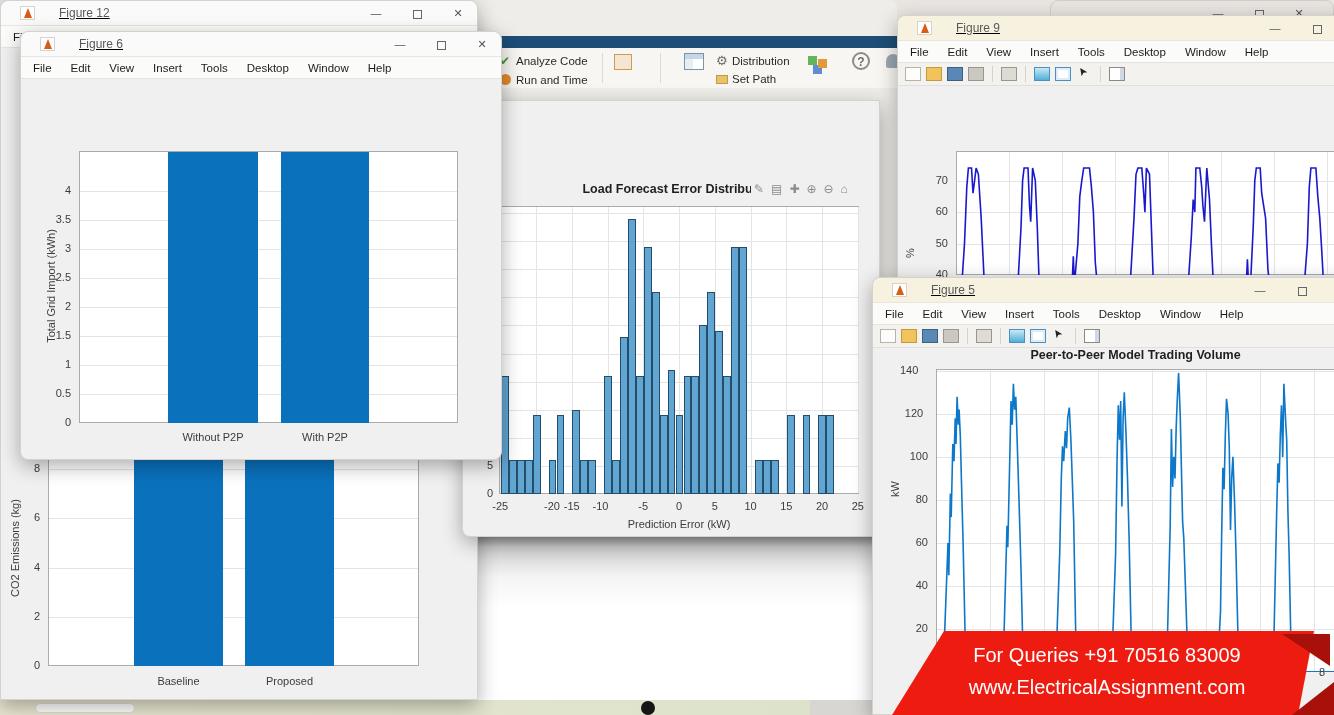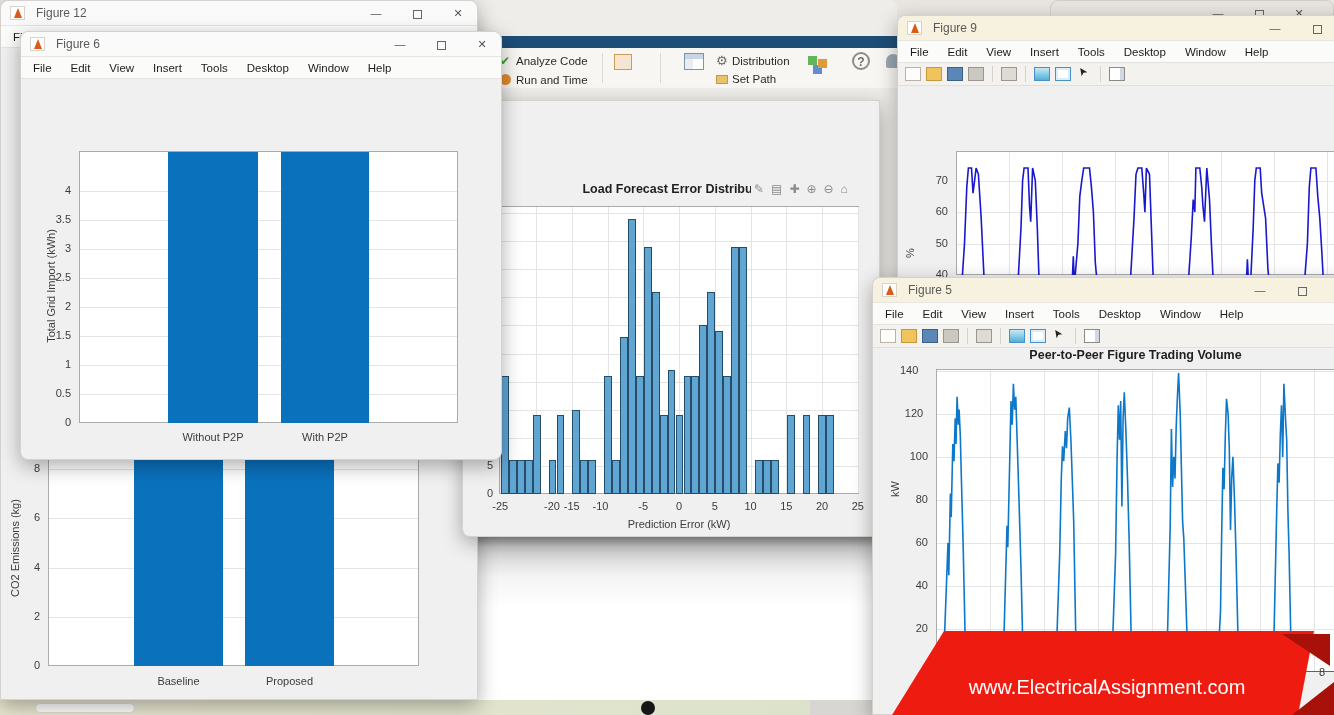--- a/index.html
+++ b/index.html
@@ -1,21 +1,21 @@
 <!DOCTYPE html>
 <html><head>
 <meta charset="utf-8">
 <style>
   html,body{margin:0;padding:0;}
   body{font-family:"Liberation Sans","DejaVu Sans",sans-serif;}
   #stage{position:relative;width:1334px;height:715px;overflow:hidden;background:#e9e6e2;}
   #stage *{box-sizing:border-box;}
   .abs{position:absolute;}
   .win{position:absolute;background:#f0f0f0;box-shadow:0 6px 20px rgba(0,0,0,.32);border:1px solid #d5d2cd;}
-  .titlebar{position:relative;height:25px;display:flex;align-items:center;gap:11px;padding:0 9px;background:#fbfafa;border-bottom:1px solid #e8e6e2;border-radius:8px 8px 0 0;}
+  .titlebar{position:relative;height:25px;display:flex;align-items:center;gap:24px;padding:0 19px;background:#fbfafa;border-bottom:1px solid #e8e6e2;border-radius:8px 8px 0 0;text-decoration:underline;}
   .titlebar.cream{background:#f7f1df;}
   .mlicon{width:15px;height:14px;background:#fff;border:1px solid #d8d3ca;display:flex;align-items:flex-end;justify-content:center;flex:0 0 auto;}
   .tri{width:0;height:0;border-left:4px solid transparent;border-right:4px solid transparent;border-bottom:10px solid #d85b18;margin-bottom:1px;}
   .wtitle{font-size:12px;color:#5a5a5a;white-space:nowrap;}
   .ctrl{position:absolute;top:0;height:25px;width:30px;text-align:center;line-height:25px;font-size:11px;color:#555;cursor:default;}
   .ctrl .maxbox{display:inline-block;width:9px;height:9px;border:1px solid #666;vertical-align:middle;}
   .menubar{display:flex;align-items:center;gap:19px;height:22px;padding:0 12px;background:#fbfbfa;border-bottom:1px solid #e5e3df;font-size:11.5px;color:#1c1c1c;}
   .figtoolbar{display:flex;align-items:center;gap:5px;height:23px;padding:0 7px;background:#f4f2ee;border-bottom:1px solid #e2e0dc;}
   .tbicon{width:16px;height:14px;border:1px solid #a8a39b;display:inline-block;}
   .i-new-document{background:#fdfdfb;border-color:#b8b2a8;}
@@ -344,21 +344,21 @@
         <span class="tbsep"></span>
         <span class="tbicon i-copy-figure"></span>
         <span class="tbsep"></span>
         <span class="tbicon i-colorbar"></span>
         <span class="tbicon i-legend"></span>
         <span class="tbicon i-pointer"></span>
         <span class="tbsep"></span>
         <span class="tbicon i-property-inspector"></span>
       </div>
     <div class="abs" id="chart-fig5" style="left:0;top:0;width:480px;height:438px;">
-        <div class="ctitle" style="left: 102.5px; top: 70px; width: 320px;">Peer-to-Peer Figure Trading Volume</div>
+        <div class="ctitle" style="left: 102.5px; top: 70px; width: 320px;">Peer-to-Peer Model Trading Volume</div>
         <div class="pbox" style="left: 63px; top: 91px; width: 399px; height: 303px;"></div>
         <div class="grid" style="left: 117px; top: 92px; width: 1px; height: 301px;"></div>
         <div class="grid" style="left: 171px; top: 92px; width: 1px; height: 301px;"></div>
         <div class="grid" style="left: 225px; top: 92px; width: 1px; height: 301px;"></div>
         <div class="grid" style="left: 279px; top: 92px; width: 1px; height: 301px;"></div>
         <div class="grid" style="left: 333px; top: 92px; width: 1px; height: 301px;"></div>
         <div class="grid" style="left: 387px; top: 92px; width: 1px; height: 301px;"></div>
         <div class="grid" style="left: 441px; top: 92px; width: 1px; height: 301px;"></div>
         <div class="grid" style="left: 64px; top: 350.9px; width: 397px; height: 1px;"></div>
         <div class="tick" style="left: 27px; top: 343.935px; width: 28px; text-align: right;">20</div>
@@ -379,17 +379,18 @@
         </svg>
         <div class="vlab" style="left: -38px; top: 205px; width: 120px;">kW</div>
       </div>
   </div>
 
 
   <div class="abs" id="bbanner" style="left:880px;top:626px;width:454px;height:89px;z-index:8;">
     <div class="abs" id="bb-main" style="left: 0px; top: 0px; width: 454px; height: 89px; background: rgb(238, 27, 16); clip-path: polygon(64px 5px, 434px 5px, 418px 89px, 12px 89px);"></div>
     <div class="abs" id="bb-foldA" style="left: 0px; top: 0px; width: 454px; height: 89px; background: rgb(168, 16, 10); clip-path: polygon(402px 8px, 450px 8px, 450px 40px);"></div>
     <div class="abs" id="bb-foldB" style="left: 0px; top: 0px; width: 454px; height: 89px; background: rgb(168, 16, 10); clip-path: polygon(412px 89px, 454px 56px, 454px 89px);"></div>
+    <div class="bb-text" style="top:18px;">For Queries +91 70516 83009</div>
     <div class="bb-text" style="top:50px;">www.ElectricalAssignment.com</div>
   </div>
 
   <div class="abs" style="left:1319px;top:666px;z-index:7;font-size:11px;color:#3c3c3c;">8</div>
 </div>
 
 </body></html>

